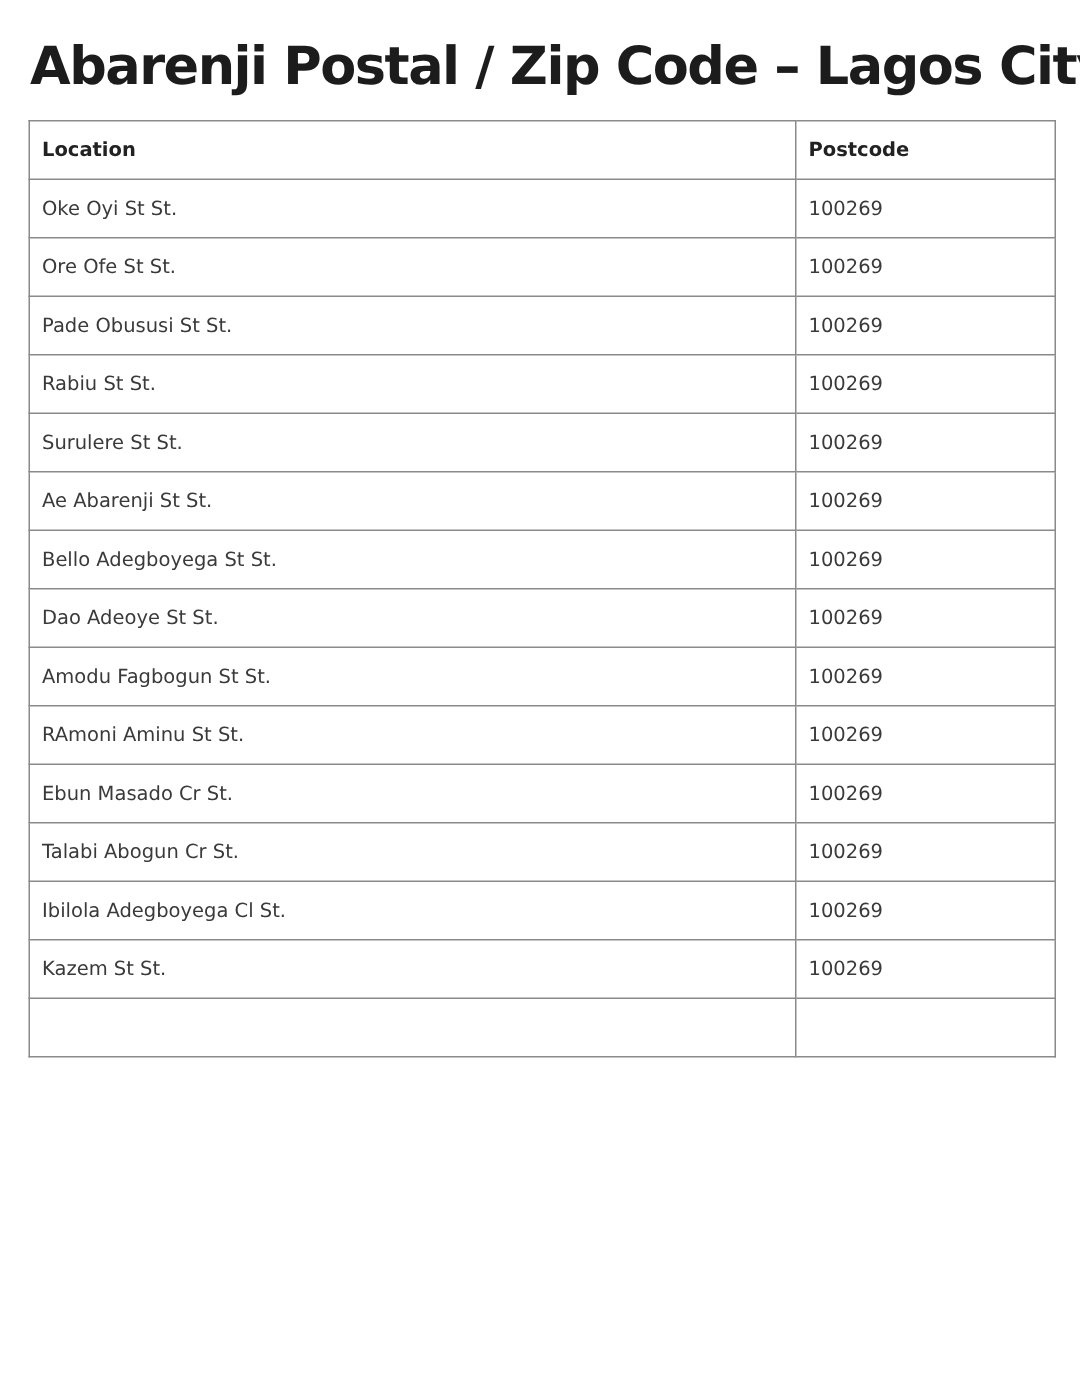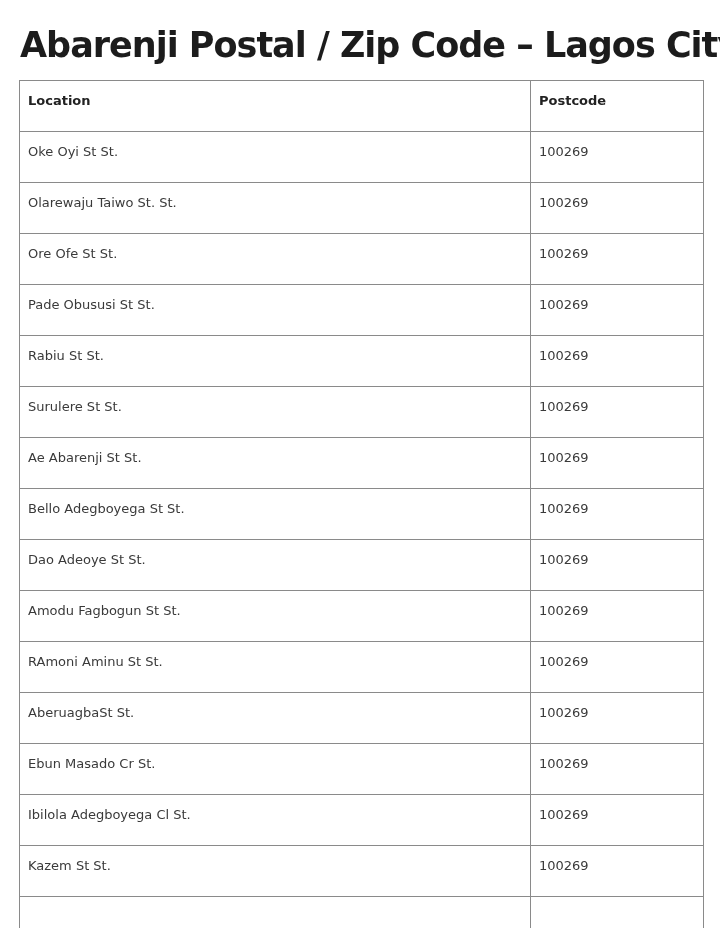--- a/index.html
+++ b/index.html
@@ -7,21 +7,21 @@
     .title {
       position: absolute; left: 20px; top: 2px;
       font-family: "DejaVu Sans", sans-serif; font-weight: bold;
       font-size: 35px; letter-spacing: -1px; color: #1c1c1c; white-space: nowrap;
     }
     table {
       position: absolute; left: 19px; top: 80px; width: 684px;
       border-collapse: collapse; table-layout: fixed;
     }
     td, th {
-      border: 1.5px solid #8a8a8a; height: 38px; padding: 0 0 12px 8px;
+      border: 1.5px solid #8a8a8a; height: 38px; padding: 0 0 0 8px;
       text-align: left; vertical-align: middle; font-size: 13px; color: #3a3a3a; margin-top: 17px;
     }
     th { font-weight: bold; color: #222; font-size: 13px; }
     col.c1 { width: 511px; }
     col.c2 { width: 173px; }
   </style>
 </head>
 <body>
 
 <h1 class="title">Abarenji Postal / Zip Code – Lagos City</h1>
@@ -33,24 +33,20 @@
     </colgroup>
   <thead>
     <tr>
       <th>Location</th>
       <th>Postcode</th>
     </tr>
   </thead>
   <tbody id="tbody">
       <tr>
         <td>Oke Oyi St St.</td>
-        <td>100269</td>
-      </tr>
-      <tr>
-        <td>Olarewaju Taiwo St. St.</td>
         <td>100269</td>
       </tr>
       <tr>
         <td>Ore Ofe St St.</td>
         <td>100269</td>
       </tr>
       <tr>
         <td>Pade Obususi St St.</td>
         <td>100269</td>
       </tr>
@@ -76,25 +72,25 @@
       </tr>
       <tr>
         <td>Amodu Fagbogun St St.</td>
         <td>100269</td>
       </tr>
       <tr>
         <td>RAmoni Aminu St St.</td>
         <td>100269</td>
       </tr>
       <tr>
-        <td>AberuagbaSt St.</td>
+        <td>Ebun Masado Cr St.</td>
         <td>100269</td>
       </tr>
       <tr>
-        <td>Ebun Masado Cr St.</td>
+        <td>Talabi Abogun Cr St.</td>
         <td>100269</td>
       </tr>
       <tr>
         <td>Ibilola Adegboyega Cl St.</td>
         <td>100269</td>
       </tr>
       <tr>
         <td>Kazem St St.</td>
         <td>100269</td>
       </tr>

